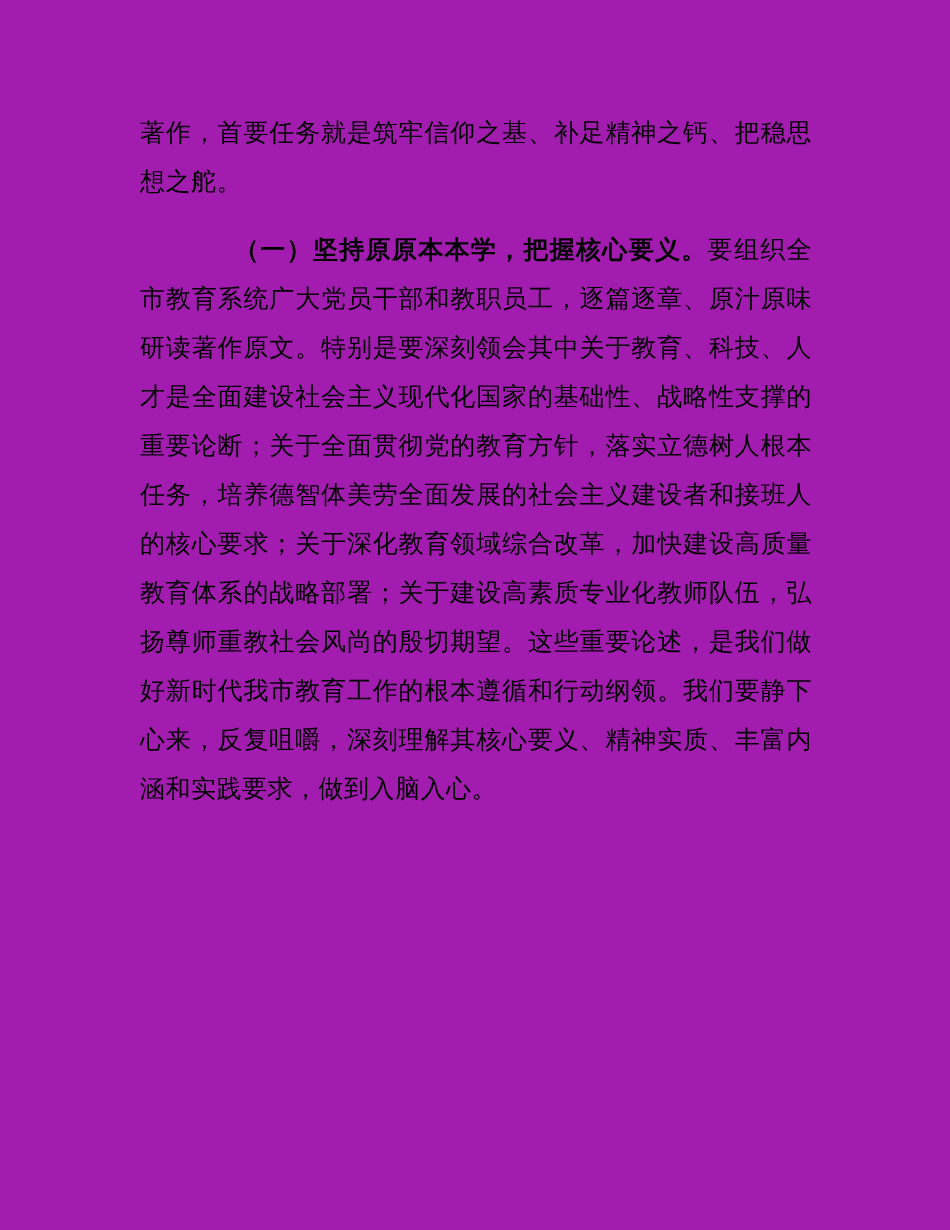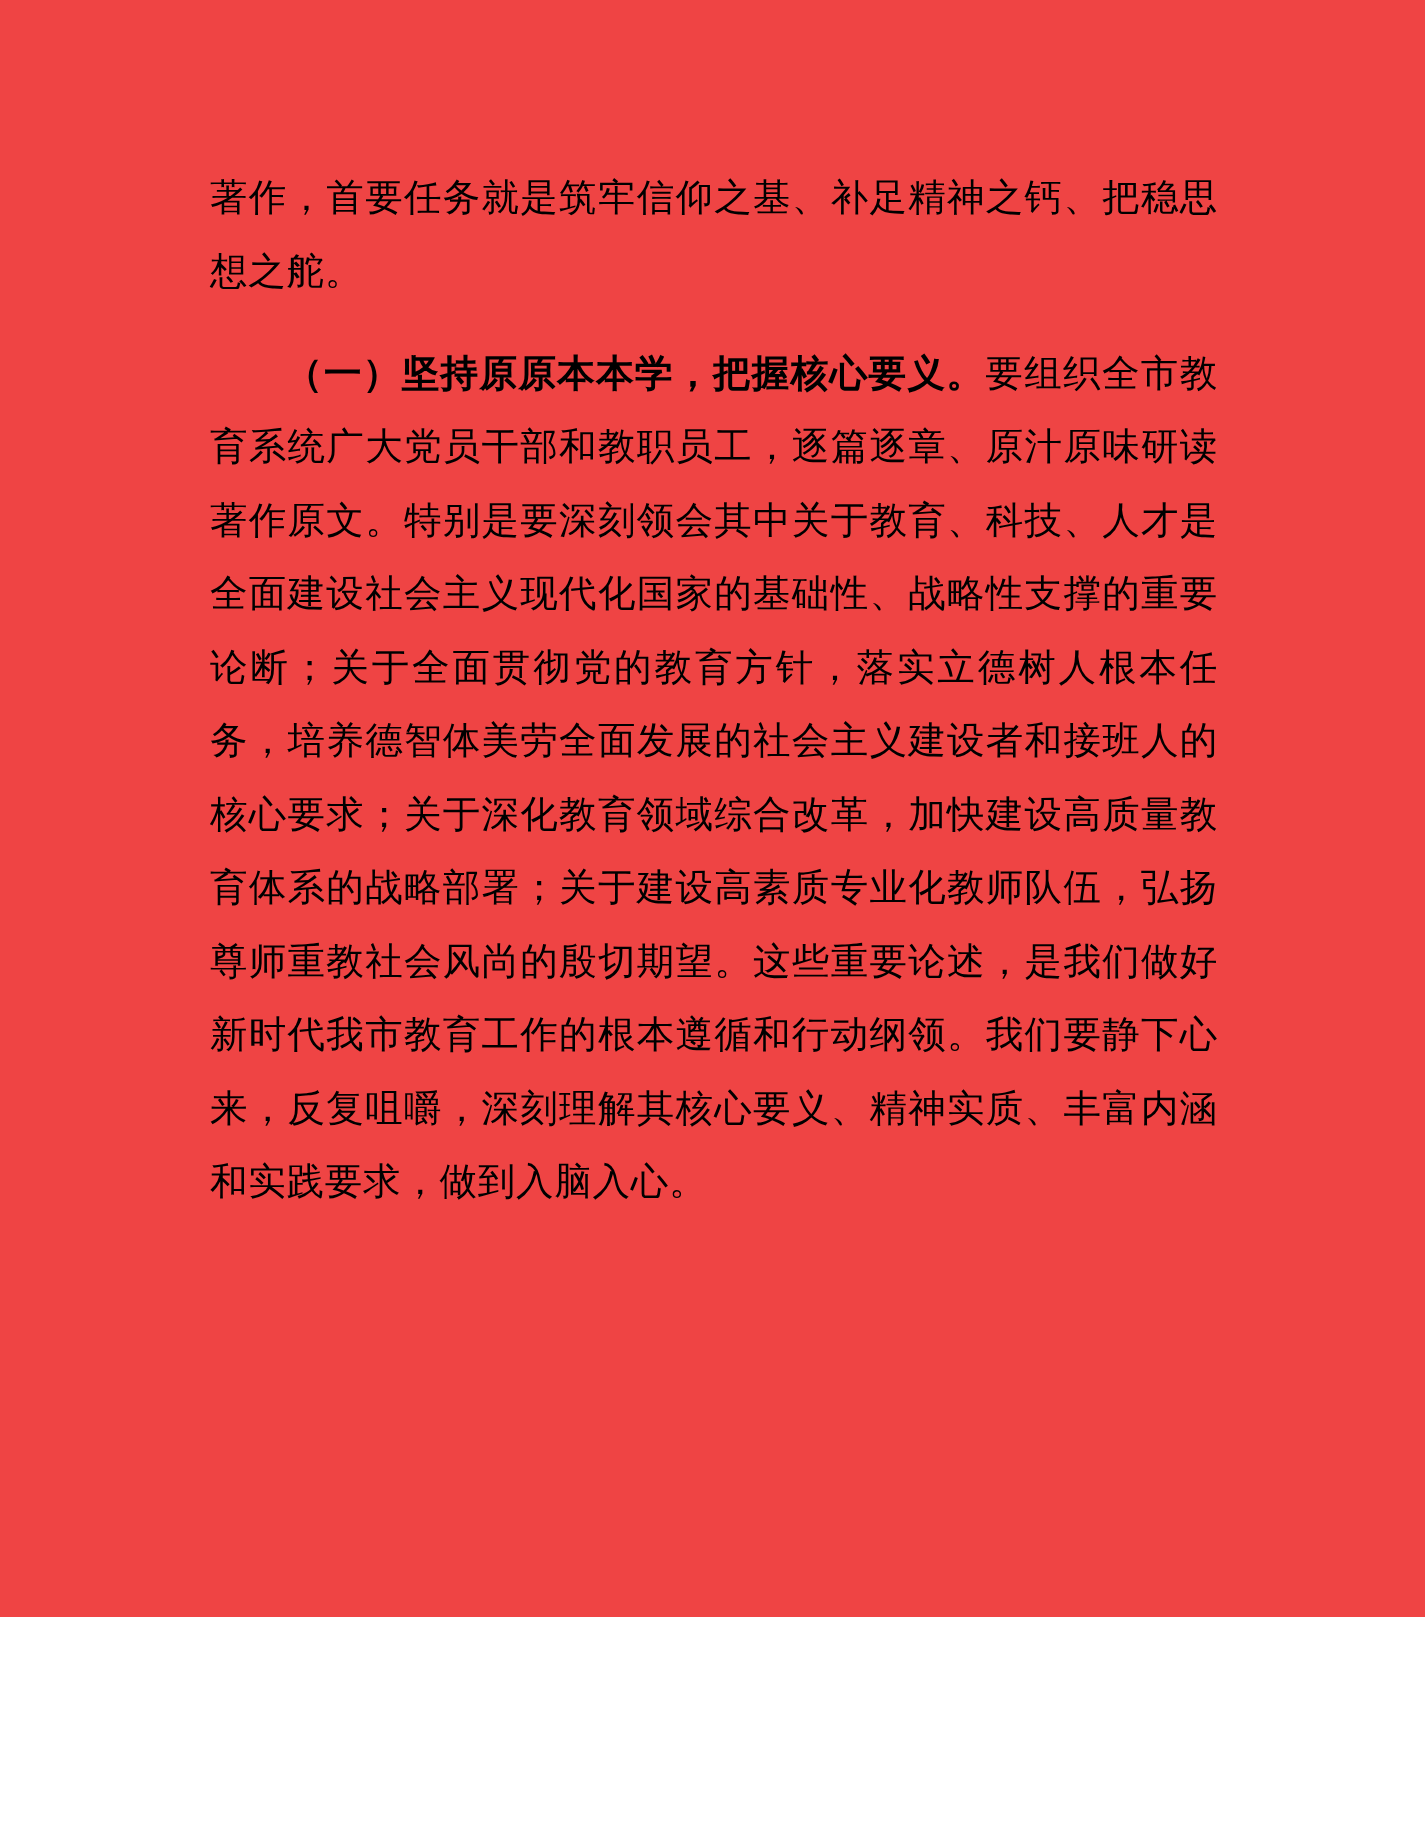--- a/index.html
+++ b/index.html
@@ -3,22 +3,22 @@
 <meta charset="utf-8">
 <style>
   html, body {
     margin: 0;
     padding: 0;
     background: #ffffff;
   }
   .page {
     position: relative;
     width: 950px;
-    height: 1078px;
-    background: #ef4444;
+    height: 1230px;
+    background: #a21caf;
     overflow: hidden;
     box-sizing: border-box;
   }
   .doc-body {
     position: absolute;
     top: 108px;
     left: 140px;
     width: 672px;
     color: #000000;
     font-family: "Liberation Serif", "DejaVu Serif", serif;
@@ -32,20 +32,21 @@
     text-justify: inter-character;
     word-break: break-all;
   }
   .para.indent {
     text-indent: 2em;
   }
   .head {
     font-family: "Liberation Sans", "DejaVu Sans", sans-serif;
     font-weight: 700;
     letter-spacing: 0.5px;
+    margin-left: 44px;
   }
 </style>
 </head>
 <body>
 
 <div class="page">
   <div class="doc-body">
 
     <p class="para"><span>著作，首要任务就是筑牢信仰之基、补足精神之钙、把稳思想之舵。</span></p>
 

